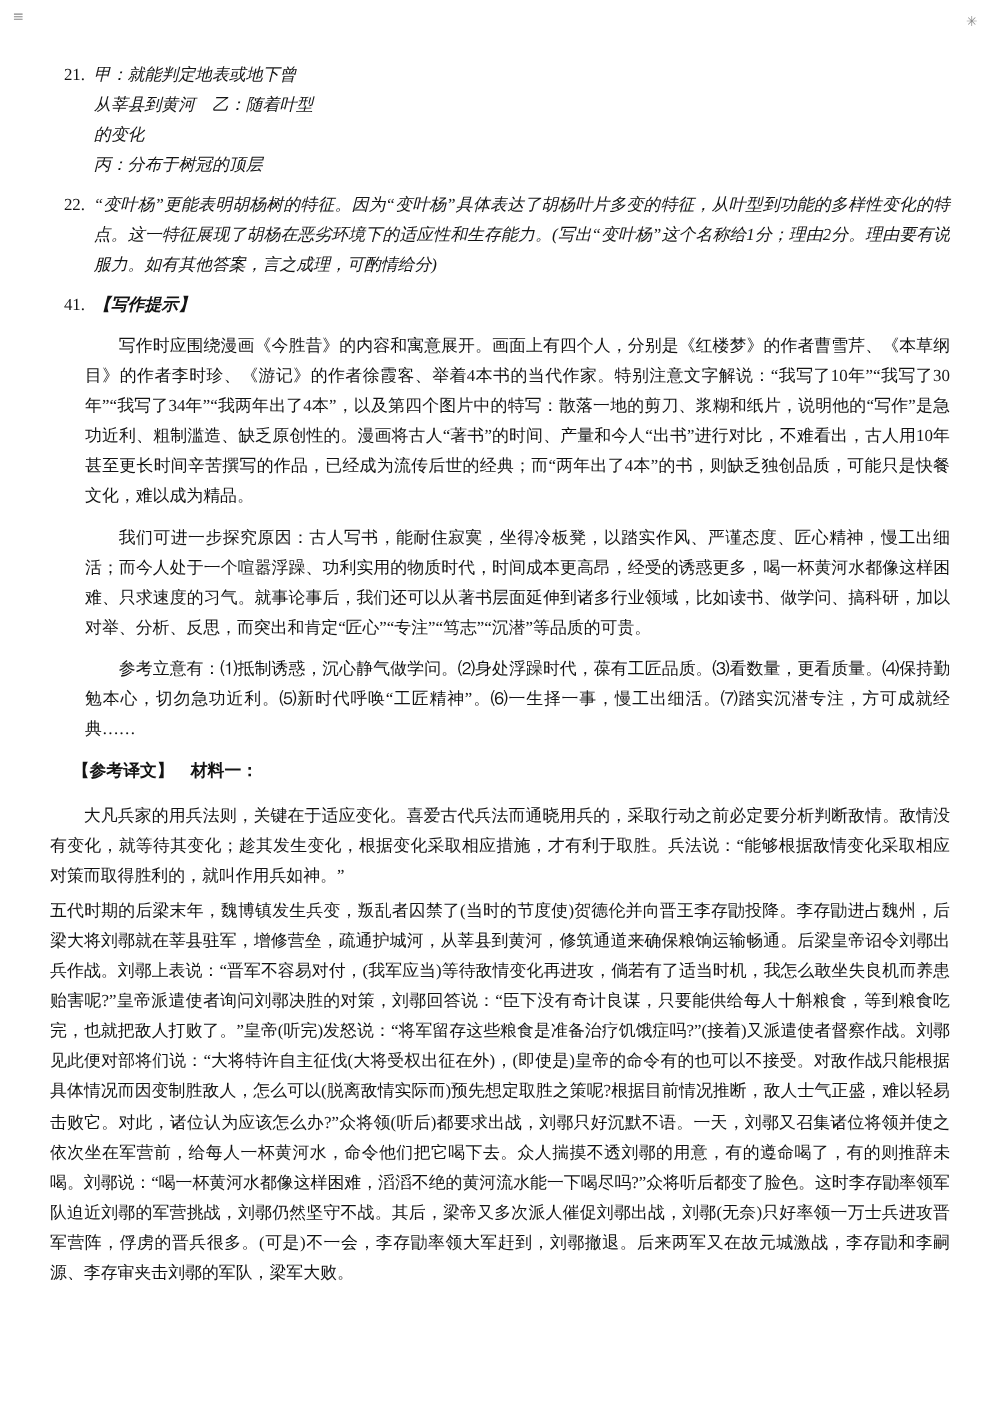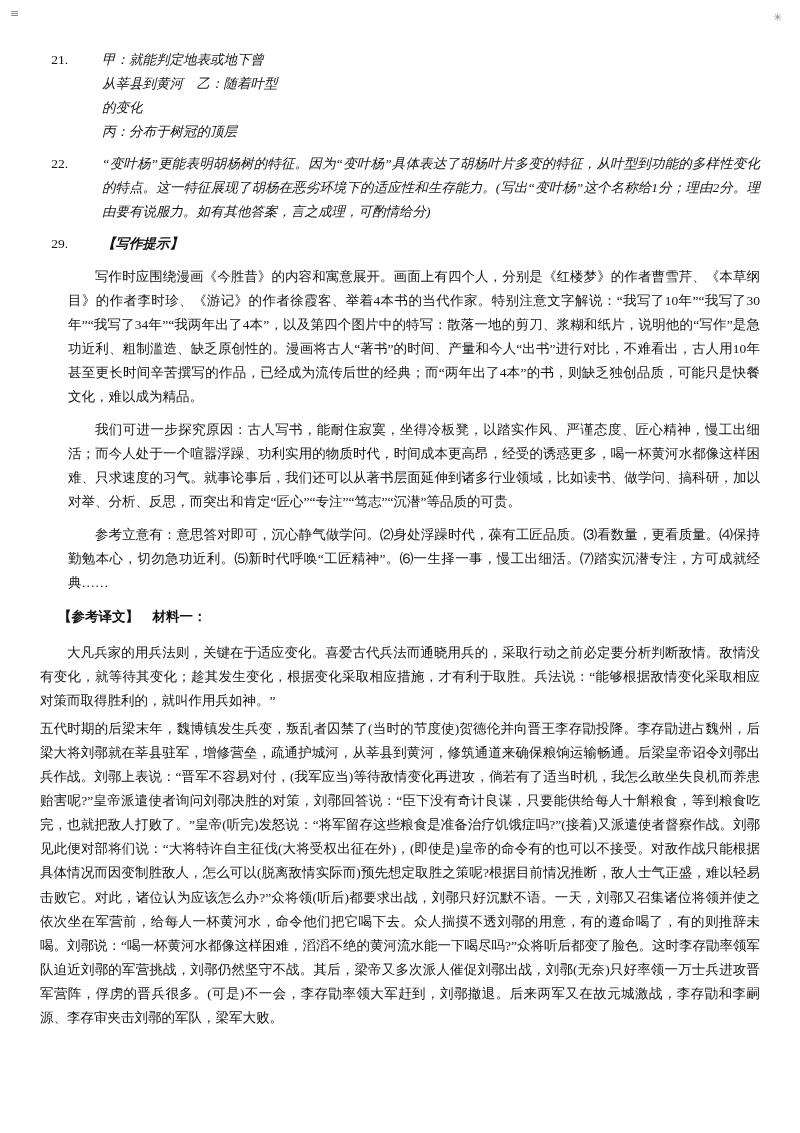--- a/index.html
+++ b/index.html
@@ -19,21 +19,21 @@
   .corner-mark{
     position:absolute;
     font-size:11px;
     color:#8a8a8a;
     font-family:"DejaVu Sans",sans-serif;
     user-select:none;
   }
   .corner-left{top:4px;left:10px;}
   .corner-right{top:8px;right:18px;}
   .doc{width:100%;}
-  .item{display:flex;margin-top:8px;gap:27px;}
+  .item{display:flex;margin-top:8px;}
   .item:first-child{margin-top:0;}
   .item-num{flex:none;width:28px;text-align:right;padding-right:7px;}
   .item-body{flex:1;text-align:justify;font-style:italic;}
   .item-body .line{display:block;}
   .bold{font-weight:bold;}
   .para{
     margin:9px 0 0 28px;
     text-indent:2em;
     text-align:justify;
   }
@@ -69,25 +69,25 @@
           <span class="line">丙：分布于树冠的顶层</span>
         </div>
       </div>
       <div class="item">
         <span class="item-num">22.</span>
         <div class="item-body">
           <span class="line">“变叶杨”更能表明胡杨树的特征。因为“变叶杨”具体表达了胡杨叶片多变的特征，从叶型到功能的多样性变化的特点。这一特征展现了胡杨在恶劣环境下的适应性和生存能力。(写出“变叶杨”这个名称给1分；理由2分。理由要有说服力。如有其他答案，言之成理，可酌情给分)</span>
         </div>
       </div>
       <div class="item">
-        <span class="item-num">29.</span>
+        <span class="item-num">41.</span>
         <div class="item-body bold">
           <span class="line">【写作提示】</span>
         </div>
       </div>
       <div class="para">写作时应围绕漫画《今胜昔》的内容和寓意展开。画面上有四个人，分别是《红楼梦》的作者曹雪芹、《本草纲目》的作者李时珍、《游记》的作者徐霞客、举着4本书的当代作家。特别注意文字解说：“我写了10年”“我写了30年”“我写了34年”“我两年出了4本”，以及第四个图片中的特写：散落一地的剪刀、浆糊和纸片，说明他的“写作”是急功近利、粗制滥造、缺乏原创性的。漫画将古人“著书”的时间、产量和今人“出书”进行对比，不难看出，古人用10年甚至更长时间辛苦撰写的作品，已经成为流传后世的经典；而“两年出了4本”的书，则缺乏独创品质，可能只是快餐文化，难以成为精品。</div>
       <div class="para">我们可进一步探究原因：古人写书，能耐住寂寞，坐得冷板凳，以踏实作风、严谨态度、匠心精神，慢工出细活；而今人处于一个喧嚣浮躁、功利实用的物质时代，时间成本更高昂，经受的诱惑更多，喝一杯黄河水都像这样困难、只求速度的习气。就事论事后，我们还可以从著书层面延伸到诸多行业领域，比如读书、做学问、搞科研，加以对举、分析、反思，而突出和肯定“匠心”“专注”“笃志”“沉潜”等品质的可贵。</div>
-      <div class="para">参考立意有：意思答对即可，沉心静气做学问。⑵身处浮躁时代，葆有工匠品质。⑶看数量，更看质量。⑷保持勤勉本心，切勿急功近利。⑸新时代呼唤“工匠精神”。⑹一生择一事，慢工出细活。⑺踏实沉潜专注，方可成就经典……</div>
+      <div class="para">参考立意有：⑴抵制诱惑，沉心静气做学问。⑵身处浮躁时代，葆有工匠品质。⑶看数量，更看质量。⑷保持勤勉本心，切勿急功近利。⑸新时代呼唤“工匠精神”。⑹一生择一事，慢工出细活。⑺踏实沉潜专注，方可成就经典……</div>
       <div class="heading">【参考译文】　材料一：</div>
       <div class="trans-para">大凡兵家的用兵法则，关键在于适应变化。喜爱古代兵法而通晓用兵的，采取行动之前必定要分析判断敌情。敌情没有变化，就等待其变化；趁其发生变化，根据变化采取相应措施，才有利于取胜。兵法说：“能够根据敌情变化采取相应对策而取得胜利的，就叫作用兵如神。”</div>
       <div class="flush-para">五代时期的后梁末年，魏博镇发生兵变，叛乱者囚禁了(当时的节度使)贺德伦并向晋王李存勖投降。李存勖进占魏州，后梁大将刘鄩就在莘县驻军，增修营垒，疏通护城河，从莘县到黄河，修筑通道来确保粮饷运输畅通。后梁皇帝诏令刘鄩出兵作战。刘鄩上表说：“晋军不容易对付，(我军应当)等待敌情变化再进攻，倘若有了适当时机，我怎么敢坐失良机而养患贻害呢?”皇帝派遣使者询问刘鄩决胜的对策，刘鄩回答说：“臣下没有奇计良谋，只要能供给每人十斛粮食，等到粮食吃完，也就把敌人打败了。”皇帝(听完)发怒说：“将军留存这些粮食是准备治疗饥饿症吗?”(接着)又派遣使者督察作战。刘鄩见此便对部将们说：“大将特许自主征伐(大将受权出征在外)，(即使是)皇帝的命令有的也可以不接受。对敌作战只能根据具体情况而因变制胜敌人，怎么可以(脱离敌情实际而)预先想定取胜之策呢?根据目前情况推断，敌人士气正盛，难以轻易击败它。对此，诸位认为应该怎么办?”众将领(听后)都要求出战，刘鄩只好沉默不语。一天，刘鄩又召集诸位将领并使之依次坐在军营前，给每人一杯黄河水，命令他们把它喝下去。众人揣摸不透刘鄩的用意，有的遵命喝了，有的则推辞未喝。刘鄩说：“喝一杯黄河水都像这样困难，滔滔不绝的黄河流水能一下喝尽吗?”众将听后都变了脸色。这时李存勖率领军队迫近刘鄩的军营挑战，刘鄩仍然坚守不战。其后，梁帝又多次派人催促刘鄩出战，刘鄩(无奈)只好率领一万士兵进攻晋军营阵，俘虏的晋兵很多。(可是)不一会，李存勖率领大军赶到，刘鄩撤退。后来两军又在故元城激战，李存勖和李嗣源、李存审夹击刘鄩的军队，梁军大败。</div>
     </div>
 </div>
 
 </body></html>

